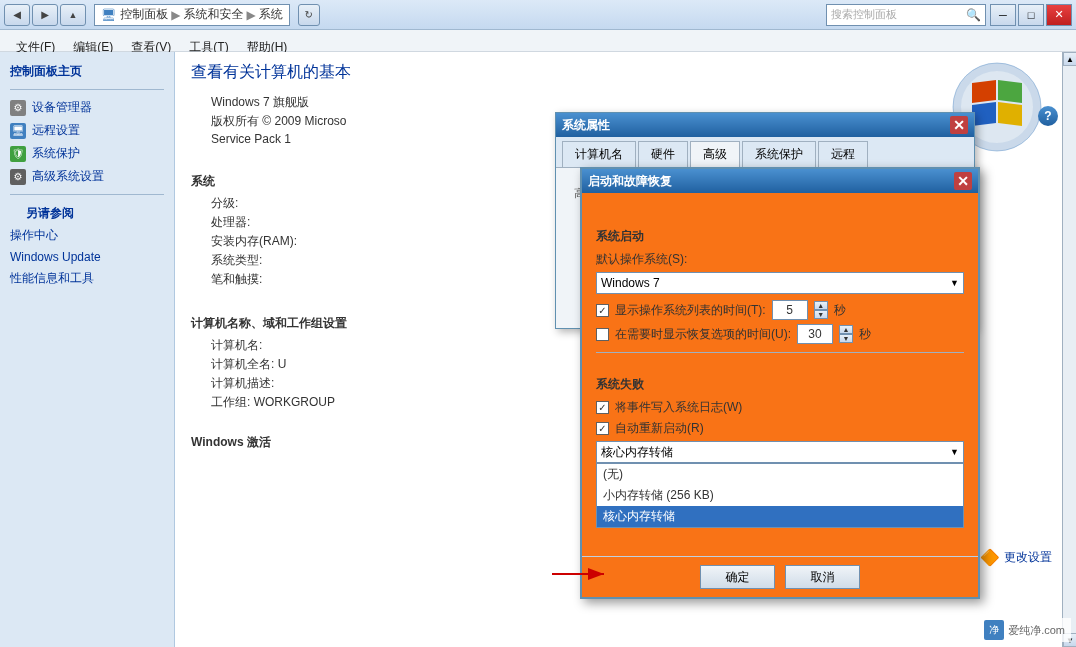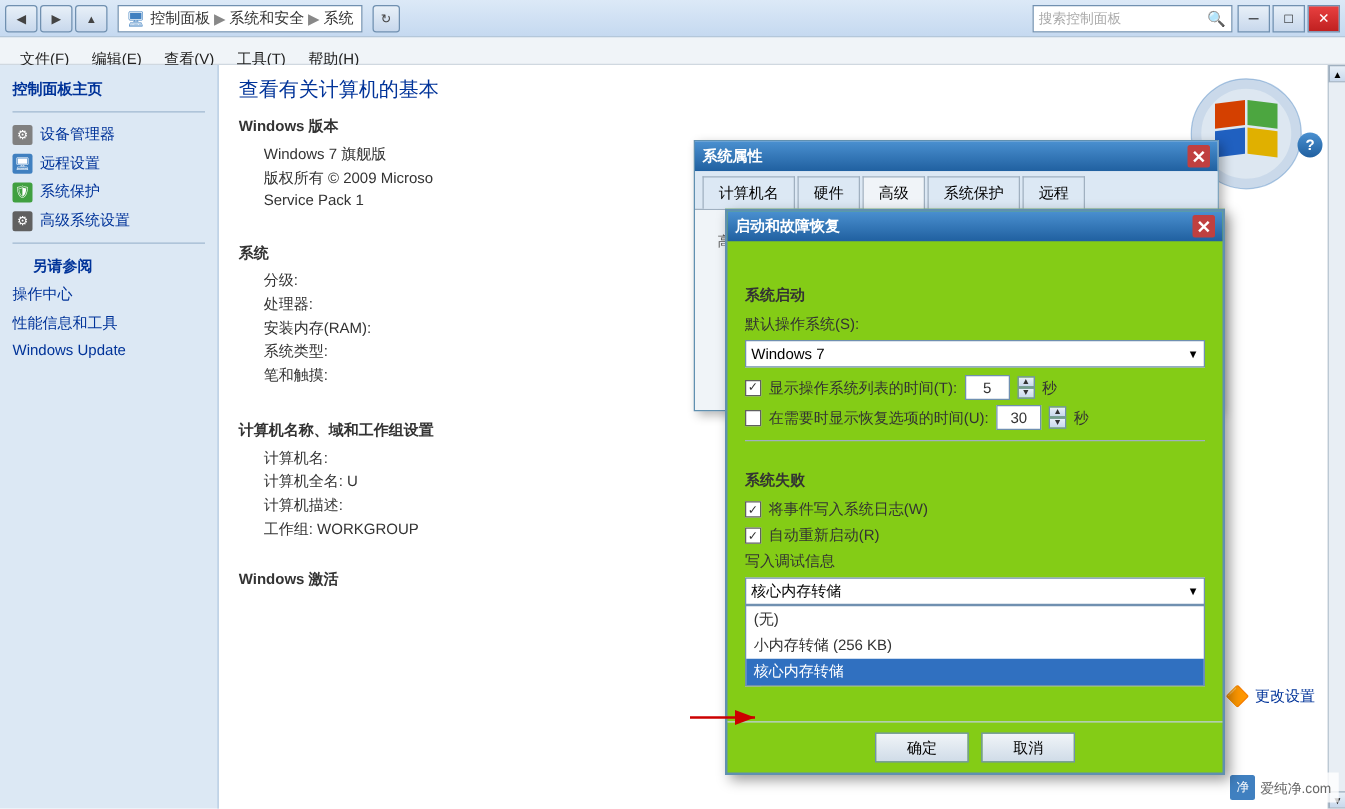--- a/index.html
+++ b/index.html
@@ -45,21 +45,21 @@
     .windows-logo { position: absolute; right: 20px; top: 10px; width: 90px; height: 90px; }
     .dialog { position: absolute; top: 60px; left: 380px; width: 420px; background: #f0f4f8; border: 1px solid #6090b0; box-shadow: 3px 3px 8px rgba(0,0,0,0.3); }
     .dialog-title-bar { background: linear-gradient(to bottom, #4a90d0, #2060a0); height: 24px; display: flex; align-items: center; justify-content: space-between; padding: 0 6px; color: #fff; font-size: 12px; font-weight: bold; }
     .dialog-close { color: #fff; cursor: pointer; font-size: 14px; width: 18px; height: 18px; background: #c04040; display: flex; align-items: center; justify-content: center; border-radius: 2px; }
     .dialog-tabs { display: flex; border-bottom: 1px solid #a0b0c0; background: #dce8f4; padding: 4px 6px 0 6px; gap: 2px; }
     .dialog-tab { padding: 4px 12px; font-size: 12px; cursor: pointer; border: 1px solid #a0b0c0; border-bottom: none; background: #dce8f4; }
     .dialog-tab.active { background: #f0f4f8; border-bottom: 1px solid #f0f4f8; margin-bottom: -1px; }
     .dialog-content { padding: 10px; }
 
     
-    .sub-dialog { position: absolute; top: 115px; left: 405px; width: 400px; background: #84cc16; border: 2px solid #6090b0; box-shadow: 4px 4px 10px rgba(0,0,0,0.4); z-index: 10; }
+    .sub-dialog { position: absolute; top: 115px; left: 405px; width: 400px; background: #f97316; border: 2px solid #6090b0; box-shadow: 4px 4px 10px rgba(0,0,0,0.4); z-index: 10; }
     .sub-dialog-title-bar { background: linear-gradient(to bottom, #4a90d0, #2060a0); height: 24px; display: flex; align-items: center; justify-content: space-between; padding: 0 6px; color: #fff; font-size: 12px; font-weight: bold; }
     .sub-dialog-close { color: #fff; cursor: pointer; font-size: 14px; width: 18px; height: 18px; background: #c04040; display: flex; align-items: center; justify-content: center; border-radius: 2px; }
     .sub-dialog-content { padding: 12px 14px; }
     .sub-section-label { font-size: 12px; font-weight: bold; color: #333; margin-bottom: 6px; margin-top: 23px; }
     .field-label { font-size: 12px; color: #333; margin-bottom: 3px; }
     .checkbox-row { display: flex; align-items: center; gap: 6px; margin: 4px 0; font-size: 12px; color: #333; }
     .checkbox { width: 13px; height: 13px; border: 1px solid #606060; background: #fff; display: flex; align-items: center; justify-content: center; font-size: 10px; }
     .spinner-input { width: 36px; height: 20px; border: 1px solid #7090b0; background: #fff; display: flex; align-items: center; justify-content: center; font-size: 12px; }
     .spinner-btns { display: flex; flex-direction: column; }
     .spinner-btn { width: 14px; height: 9px; border: 1px solid #7090b0; background: linear-gradient(to bottom, #e8f0f8, #c8d8ec); display: flex; align-items: center; justify-content: center; font-size: 7px; cursor: pointer; }
@@ -156,33 +156,32 @@
     <div class="sidebar-item">
       <span class="sidebar-icon icon-settings">⚙</span>
       <span>高级系统设置</span>
     </div>
     <div class="sidebar-divider"></div>
     <div class="sidebar-section-title">另请参阅</div>
     <div class="sidebar-item">
       <span>操作中心</span>
     </div>
     <div class="sidebar-item">
+      <span>Windows Update</span>
+    </div>
+    <div class="sidebar-item">
       <span>性能信息和工具</span>
-    </div>
-    <div class="sidebar-item">
-      <span>Windows Update</span>
     </div>
   </div>
 
   <div style="flex:1; display:flex; position:relative; overflow:hidden;">
 
     <div class="content-area">
       <div class="page-title">查看有关计算机的基本</div>
 
-      <div class="section-header">Windows 版本</div>
       <div class="info-item">Windows 7 旗舰版</div>
       <div class="info-item">版权所有 © 2009 Microso</div>
       <div class="info-item" style="font-weight:normal;">Service Pack 1</div>
 
       <div style="height:20px;"></div>
       <div class="section-header">系统</div>
       <div class="info-label">分级:</div>
       <div class="info-label">处理器:</div>
       <div class="info-label">安装内存(RAM):</div>
       <div class="info-label">系统类型:</div>
@@ -298,21 +297,20 @@
 
         <div class="checkbox-row">
           <div class="checkbox">✓</div>
           <span>将事件写入系统日志(W)</span>
         </div>
         <div class="checkbox-row">
           <div class="checkbox">✓</div>
           <span>自动重新启动(R)</span>
         </div>
 
-        <div class="field-label">写入调试信息</div>
 
         <div class="dropdown-container" style="margin-bottom: 37px;">
           <div class="dropdown-selected">
             <span>核心内存转储</span>
             <span style="font-size:9px;">▼</span>
           </div>
           <div class="dropdown-list">
             <div class="dropdown-option">(无)</div>
             <div class="dropdown-option">小内存转储 (256 KB)</div>
             <div class="dropdown-option selected-highlight">核心内存转储</div>

